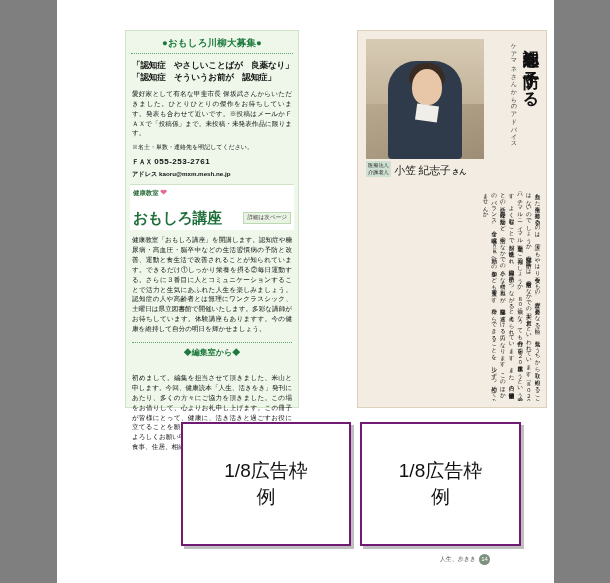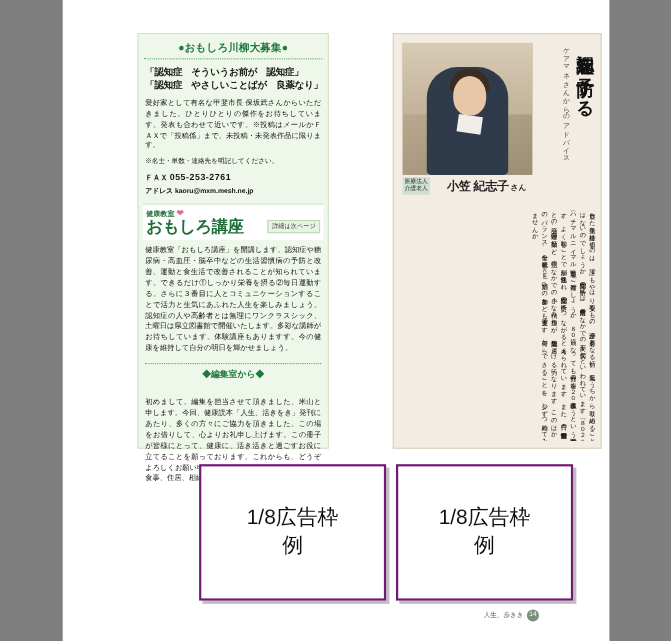--- a/index.html
+++ b/index.html
@@ -79,20 +79,21 @@
     color: #2a6f3b;
     font-weight: bold;
   }
   .kenko-title {
     font-size: 15px;
     font-weight: bold;
     color: #1f6f3a;
     letter-spacing: -0.5px;
     line-height: 1.05;
     display: inline-block;
+    margin-top: 12px;
   }
   .kenko-row { display: flex; align-items: flex-end; justify-content: space-between; }
   .kenko-note {
     font-size: 5.6px;
     color: #333;
     background: #e9f3e4;
     border: 1px solid #bcd9b2;
     padding: 1px 3px;
     margin-bottom: 2px;
     white-space: nowrap;
@@ -194,24 +195,24 @@
   }
   .name-badge .role {
     background: #cfe0d2;
     display: inline-block;
     padding: 1px 2px;
     line-height: 1.3;
     font-size: 5.2px;
   }
   .name-badge .nm {
     font-size: 11px;
-    font-weight: bold;
+    font-weight: normal;
     letter-spacing: -0.3px;
     display: inline-block;
-    margin-left: 14px;
+    margin-left: 2px;
   }
   .name-badge .sn { font-size: 7px; font-weight: bold; }
   .vert-body {
     position: absolute;
     left: 4px;
     top: 158px;
     right: 4px;
     height: 212px;
     writing-mode: vertical-rl;
     font-size: 5.6px;
@@ -263,22 +264,22 @@
 </head>
 <body>
 
 <div class="page">
 
   <div class="left-col">
 
     <div class="senryu-head">●おもしろ川柳大募集●</div>
 
     <div class="senryu-lines">
+      <div class="kakko">「認知症　やさしいことばが　良薬なり」</div>
       <div class="kakko">「認知症　そういうお前が　認知症」</div>
-      <div class="kakko">「認知症　やさしいことばが　良薬なり」</div>
     </div>
 
     <div class="body-txt">愛好家として有名な甲斐市長 保坂武さんからいただきました。ひとりひとりの傑作をお待ちしています。発表も合わせて近いです。※投稿はメールかＦＡＸで「投稿係」まで。未投稿・未発表作品に限ります。</div>
     <div class="body-txt" style="font-size:6px">※名士・単数・連絡先を明記してください。</div>
 
     <div class="contact">
       <div>
         <span>ＦＡＸ</span>
         <span class="big">055-253-2761</span>
       </div>

